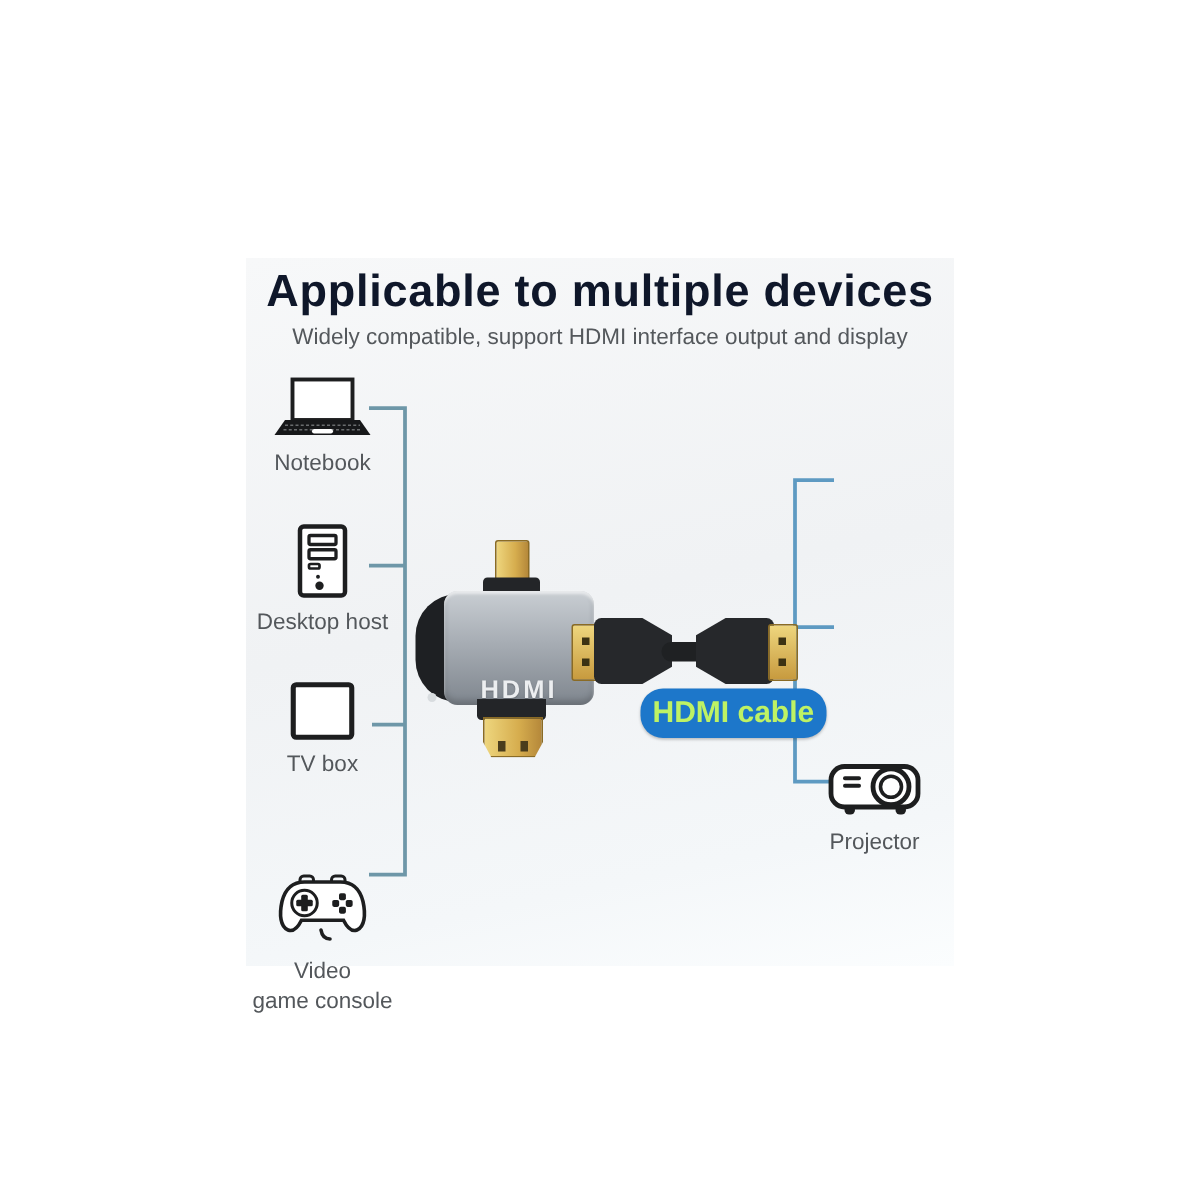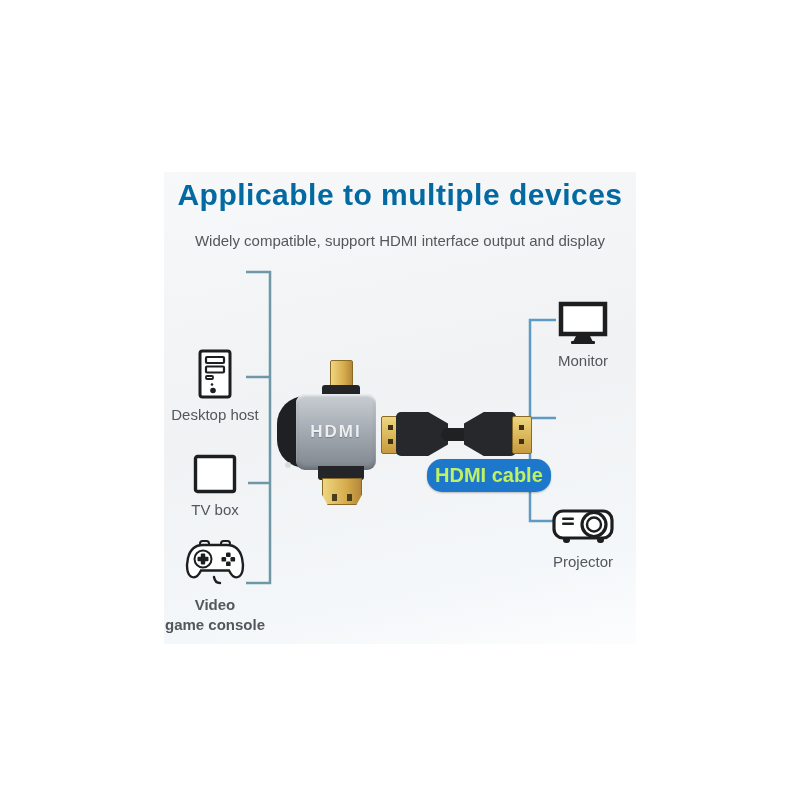--- a/index.html
+++ b/index.html
@@ -1,46 +1,46 @@
 <!DOCTYPE html>
 <html><head>
 <meta charset="utf-8">
 <style>
   html,body{margin:0;padding:0;background:#ffffff;}
   body{width:800px;height:800px;overflow:hidden;font-family:"Liberation Sans",sans-serif;}
   .stage{position:relative;width:800px;height:800px;}
   .photo-bg{position:absolute;left:164px;top:172px;width:472px;height:472px;
     background:linear-gradient(168deg,#f7f8f9 0%,#f0f2f4 48%,#f4f7f9 82%,#fbfdfe 100%);}
   .title{position:absolute;left:0;top:178px;width:800px;margin:0;text-align:center;
-    font-size:30px;font-weight:700;color:#0369a1;letter-spacing:.5px;}
-  .subtitle{position:absolute;left:0;top:232px;width:800px;text-align:center;
+    font-size:30px;font-weight:700;color:#0f172a;letter-spacing:.5px;}
+  .subtitle{position:absolute;left:0;top:216px;width:800px;text-align:center;
     font-size:15px;color:#54585c;}
   .lines{position:absolute;left:0;top:0;width:800px;height:800px;pointer-events:none;}
   .dev{position:absolute;text-align:center;}
   .dev .ic{display:block;margin:0 auto;}
   .dev .lbl{margin-top:6px;font-size:15px;color:#53575b;line-height:1.3;white-space:pre-line;}
   
   .dev-notebook{left:153px;top:251px;width:124px;}
   .dev-desktop{left:153px;top:349px;width:124px;}
   .dev-tvbox{left:153px;top:454px;width:124px;}
-  .dev-console{left:153px;top:539px;width:124px;font-weight:bold;}
+  .dev-console{left:153px;top:582px;width:124px;}
   
   .dev-monitor{left:521px;top:301px;width:124px;}
   .dev-hdtv{left:521px;top:405px;width:124px;}
   .dev-projector{left:521px;top:502px;width:124px;}
   
   .adapter{position:absolute;left:277px;top:358px;width:126px;height:150px;}
   .adapter .knob{position:absolute;left:0;top:38px;width:28px;height:72px;background:#1e2023;
     border-radius:36px 0 0 36px;}
   .adapter .hole{position:absolute;left:8px;top:66px;width:6px;height:6px;border-radius:50%;
     background:#d8dcdf;}
-  .adapter .body{position:absolute;left:19px;top:36px;width:80px;height:76px;border-radius:9px;
+  .adapter .body{position:absolute;left:19px;top:36px;width:100px;height:76px;border-radius:9px;
     background:linear-gradient(180deg,#c9ced3 0%,#a7adb4 45%,#7f868e 100%);
     box-shadow:inset 0 2px 2px rgba(255,255,255,.6), inset 0 -3px 4px rgba(0,0,0,.18);
-    display:flex;align-items:center;justify-content:center;}
+    display:flex;align-items:flex-end;justify-content:center;}
   .adapter .brand{font-size:17px;font-weight:700;color:#eceef0;letter-spacing:2px;
     text-shadow:0 1px 1px rgba(0,0,0,.25);}
   .adapter .top-base{position:absolute;left:45px;top:27px;width:38px;height:14px;background:#232528;
     border-radius:3px 3px 0 0;}
   .adapter .top-plug{position:absolute;left:53px;top:2px;width:21px;height:27px;
     background:linear-gradient(90deg,#eed67e 0%,#d6ad4e 60%,#b5883a 100%);
     border:1px solid #8a6b25;border-radius:2px 2px 0 0;}
   .adapter .bot-base{position:absolute;left:41px;top:108px;width:46px;height:14px;background:#232528;
     border-radius:0 0 3px 3px;}
   .adapter .bot-plug{position:absolute;left:45px;top:120px;width:38px;height:25px;
@@ -76,20 +76,30 @@
   <div class="photo-bg"></div>
 
   <h1 class="title">Applicable to multiple devices</h1>
   <div class="subtitle">Widely compatible, support HDMI interface output and display</div>
 
   <svg class="lines" viewBox="0 0 800 800">
     <path fill="none" stroke-width="2.5" d="M246,272 H270 V583 H246 M270,377 H246 M270,483 H248" stroke="#6e97a8"></path>
     <path fill="none" stroke-width="2.5" d="M556,320 H530 V521 H556 M530,418 H556" stroke="#5e9ac2"></path>
   </svg>
 
+  <div class="dev dev-notebook">
+    <svg class="ic" width="70" height="42" viewBox="0 0 70 42">
+      <rect x="15" y="2" width="40" height="27" fill="#ffffff" stroke="#1d1e1f" stroke-width="2.6"></rect>
+      <polygon points="10,29 60,29 67,39 3,39" fill="#17181a"></polygon>
+      <line x1="10" y1="32.5" x2="60" y2="32.5" stroke="#6a6c6e" stroke-width="1" stroke-dasharray="2,1.5"></line>
+      <line x1="9" y1="35.5" x2="61" y2="35.5" stroke="#6a6c6e" stroke-width="1" stroke-dasharray="2,1.5"></line>
+      <rect x="28" y="35" width="14" height="3" rx="1.5" fill="#ffffff"></rect>
+    </svg>
+    <div class="lbl">Notebook</div>
+  </div>
 
   <div class="dev dev-tvbox">
     <svg class="ic" width="44" height="40" viewBox="0 0 44 40">
       <rect x="2.5" y="2.5" width="39" height="35" rx="2" fill="#ffffff" stroke="#1d1e1f" stroke-width="3.4"></rect>
     </svg>
     <div class="lbl">TV box</div>
   </div>
 
   <div class="dev dev-desktop">
     <svg class="ic" width="34" height="50" viewBox="0 0 34 50">
@@ -114,28 +124,20 @@
       <rect x="44" y="13.5" width="4.6" height="4.6" rx="1.2" fill="#1d1e1f"></rect>
       <rect x="44" y="22.5" width="4.6" height="4.6" rx="1.2" fill="#1d1e1f"></rect>
       <rect x="39.5" y="18" width="4.6" height="4.6" rx="1.2" fill="#1d1e1f"></rect>
       <rect x="48.5" y="18" width="4.6" height="4.6" rx="1.2" fill="#1d1e1f"></rect>
       <path d="M32,38 q1,6 6,6" fill="none" stroke="#1d1e1f" stroke-width="2.4" stroke-linecap="round"></path>
     </svg>
     <div class="lbl">Video
 game console</div>
   </div>
 
-  <div class="dev dev-monitor">
-    <svg class="ic" width="50" height="44" viewBox="0 0 50 44">
-      <rect x="3" y="3" width="44" height="30" fill="#ffffff" stroke="#1d1e1f" stroke-width="4.5"></rect>
-      <polygon points="19,33 31,33 35,41 15,41" fill="#1d1e1f"></polygon>
-      <rect x="13" y="40" width="24" height="3" rx="1" fill="#1d1e1f"></rect>
-    </svg>
-    <div class="lbl">Monitor</div>
-  </div>
 
 
   <div class="dev dev-projector">
     <svg class="ic" width="62" height="44" viewBox="0 0 62 44">
       <rect x="2" y="9" width="58" height="27" rx="9" fill="#ffffff" stroke="#1d1e1f" stroke-width="3.2"></rect>
       <circle cx="42" cy="22.5" r="12" fill="#ffffff" stroke="#1d1e1f" stroke-width="3.2"></circle>
       <circle cx="42" cy="22.5" r="7" fill="none" stroke="#1d1e1f" stroke-width="2.4"></circle>
       <rect x="10" y="15.5" width="12" height="2.6" rx="1.3" fill="#1d1e1f"></rect>
       <rect x="10" y="20.5" width="12" height="2.6" rx="1.3" fill="#1d1e1f"></rect>
       <rect x="11" y="35" width="7" height="6" rx="3" fill="#1d1e1f"></rect>

